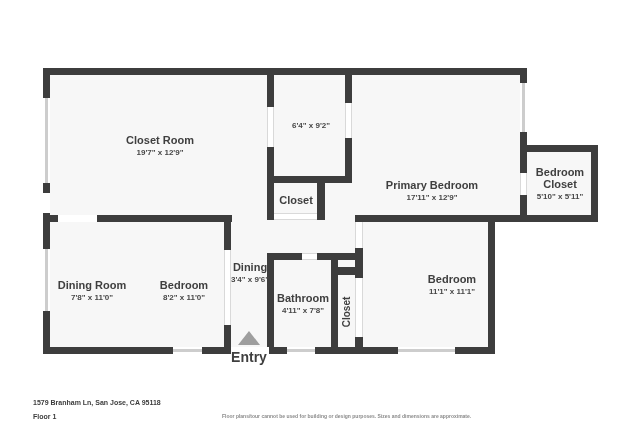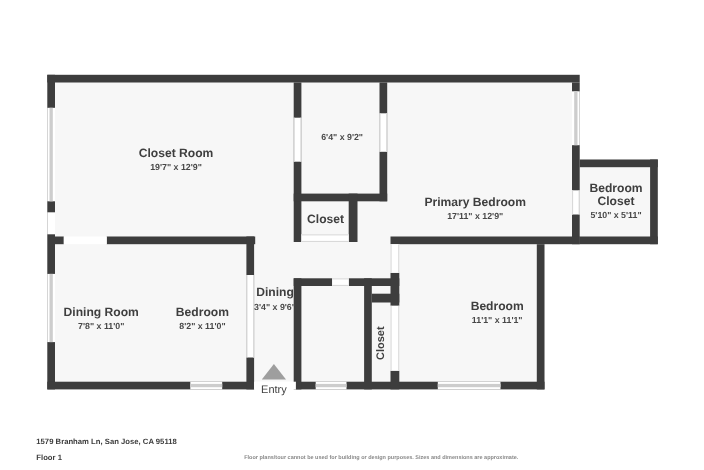--- a/index.html
+++ b/index.html
@@ -11,21 +11,21 @@
   .win i{position:absolute;background:#cdcdcd;display:block;}
   .gap{position:absolute;background:#fff;}
   .door-v{position:absolute;background:#fff;border-left:1px solid #d9d9d9;border-right:1px solid #d9d9d9;box-sizing:border-box;}
   .door-h{position:absolute;background:#fff;border-top:1px solid #d9d9d9;border-bottom:1px solid #d9d9d9;box-sizing:border-box;}
   .lbl{position:absolute;transform:translate(-50%,-50%);text-align:center;color:#3f3f3f;white-space:nowrap;}
   .lbl .nm{font-size:11px;font-weight:700;line-height:12px;}
   .lbl .dm{font-size:8px;font-weight:600;color:#474747;line-height:9px;margin-top:2px;}
   .lbl.wrap{white-space:normal;width:66px;}
   .lbl.vert{transform:translate(-50%,-50%) rotate(-90deg);}
   .arrow{position:absolute;width:0;height:0;border-left:11px solid transparent;border-right:11px solid transparent;border-bottom:14px solid #9e9e9e;}
-  .entry{position:absolute;transform:translateX(-50%);font-size:10px;font-weight:400;color:#3f3f3f;}
+  .entry{position:absolute;transform:translateX(-50%);font-size:14px;font-weight:700;color:#3f3f3f;}
   .addr{position:absolute;left:33px;top:399px;font-size:7px;font-weight:700;color:#3c3c3c;}
   .floorno{position:absolute;left:33px;top:413px;font-size:7px;font-weight:700;color:#3c3c3c;}
   .disc{position:absolute;left:222px;top:413px;font-size:5px;font-weight:600;color:#8a8a8a;}
 </style>
 </head>
 <body>
 
 <div id="stage">
 
   <div class="floor" style="left:43px;top:68px;width:484px;height:154px;"></div>
@@ -113,20 +113,24 @@
     <div class="dm">7'8" x 11'0"</div>
   </div>
   <div class="lbl" style="left:184px;top:290px;">
     <div class="nm">Bedroom</div>
     <div class="dm">8'2" x 11'0"</div>
   </div>
   <div class="lbl" style="left:250px;top:272px;">
     <div class="nm">Dining</div>
     <div class="dm">3'4" x 9'6"</div>
   </div>
+  <div class="lbl" style="left:303px;top:303px;">
+    <div class="nm">Bathroom</div>
+    <div class="dm">4'11" x 7'8"</div>
+  </div>
   <div class="lbl vert" style="left:347px;top:312px;">
     <div class="nm" style="font-size:10px;">Closet</div>
   </div>
   <div class="lbl" style="left:452px;top:284px;">
     <div class="nm">Bedroom</div>
     <div class="dm">11'1" x 11'1"</div>
   </div>
 
   <div class="arrow" style="left:238px;top:331px;"></div>
   <div class="entry" style="left:249px;top:349px;">Entry</div>

